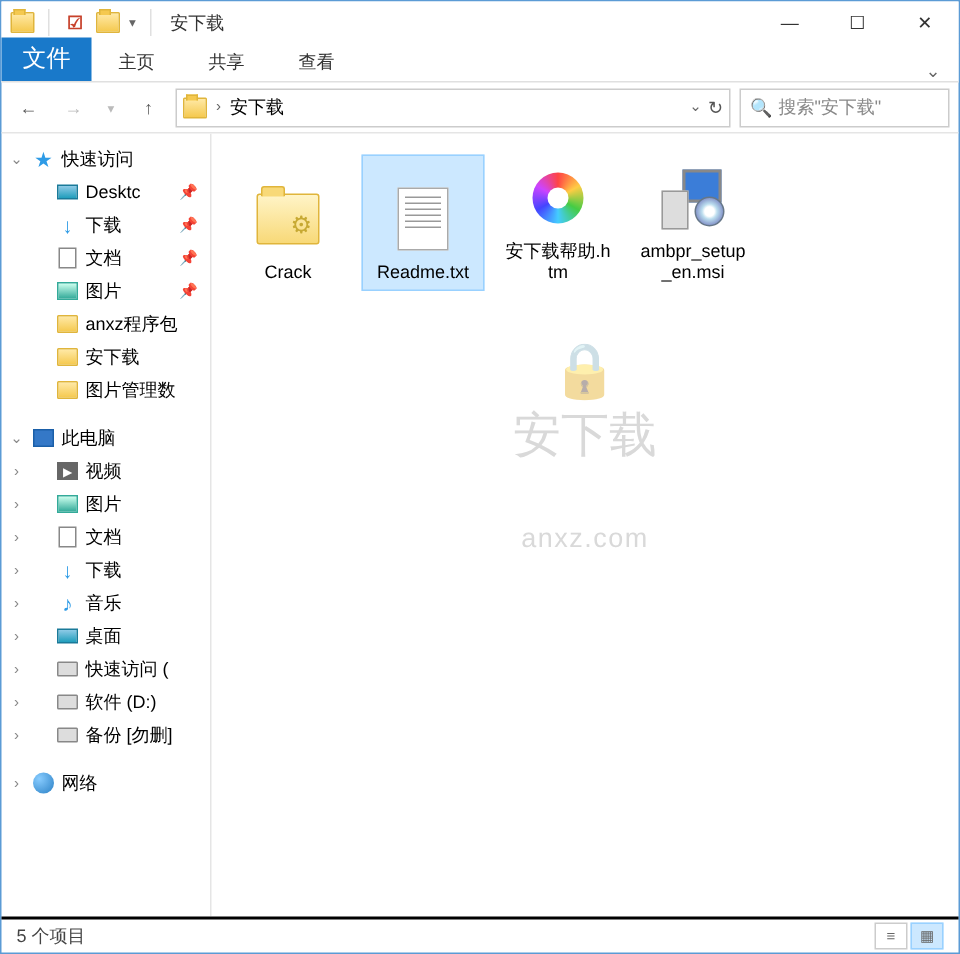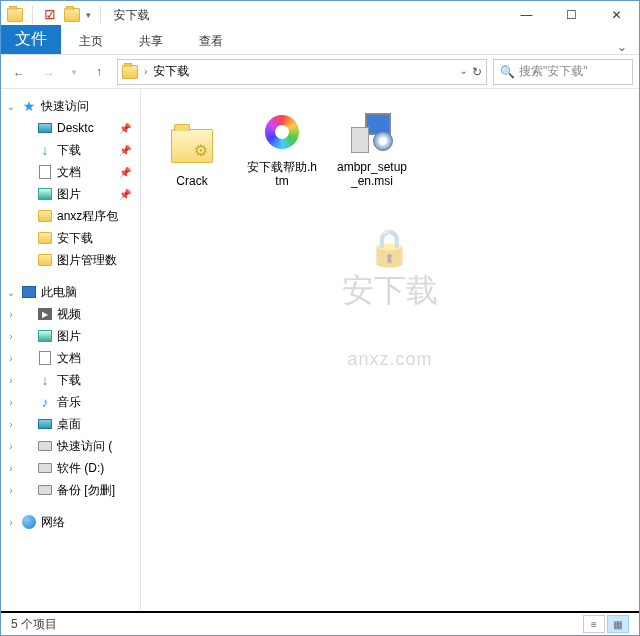--- a/index.html
+++ b/index.html
@@ -288,20 +288,33 @@
         <div class="wm-cn">安下载</div>
         <div class="wm-en">anxz.com</div>
       </div>
 
       <div class="item">
         <div class="item-ico">
             <div class="big-folder gear"></div>
           </div>
         <div class="item-label">Crack</div>
       </div>
+      <div class="item selected">
+        <div class="item-ico">
+            <div class="txt-file">
+              <div></div>
+              <div></div>
+              <div></div>
+              <div></div>
+              <div></div>
+              <div></div>
+            </div>
+          </div>
+        <div class="item-label">Readme.txt</div>
+      </div>
       <div class="item">
         <div class="item-ico">
             <div class="htm-file">
               <div class="color-wheel"></div>
             </div>
           </div>
         <div class="item-label">安下载帮助.htm</div>
       </div>
       <div class="item">
         <div class="item-ico">

